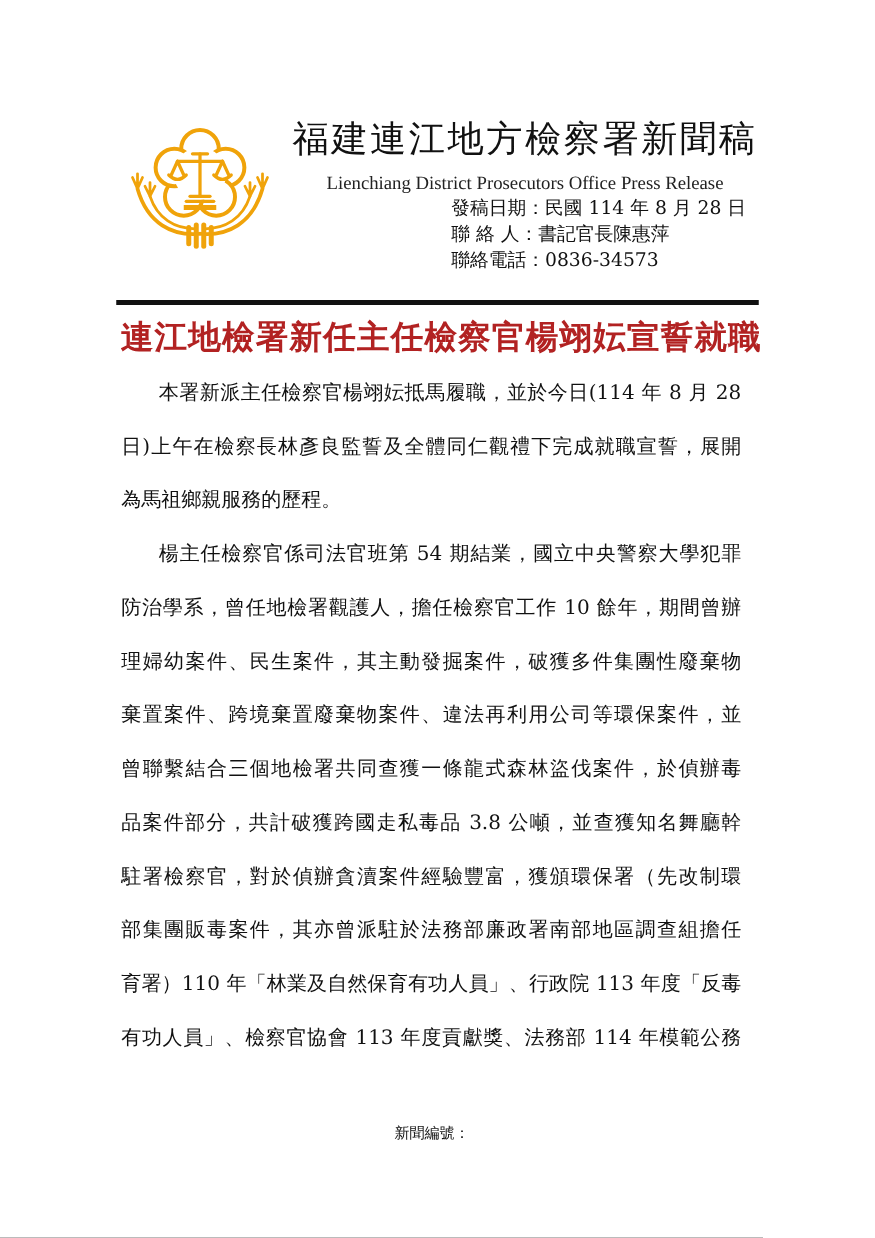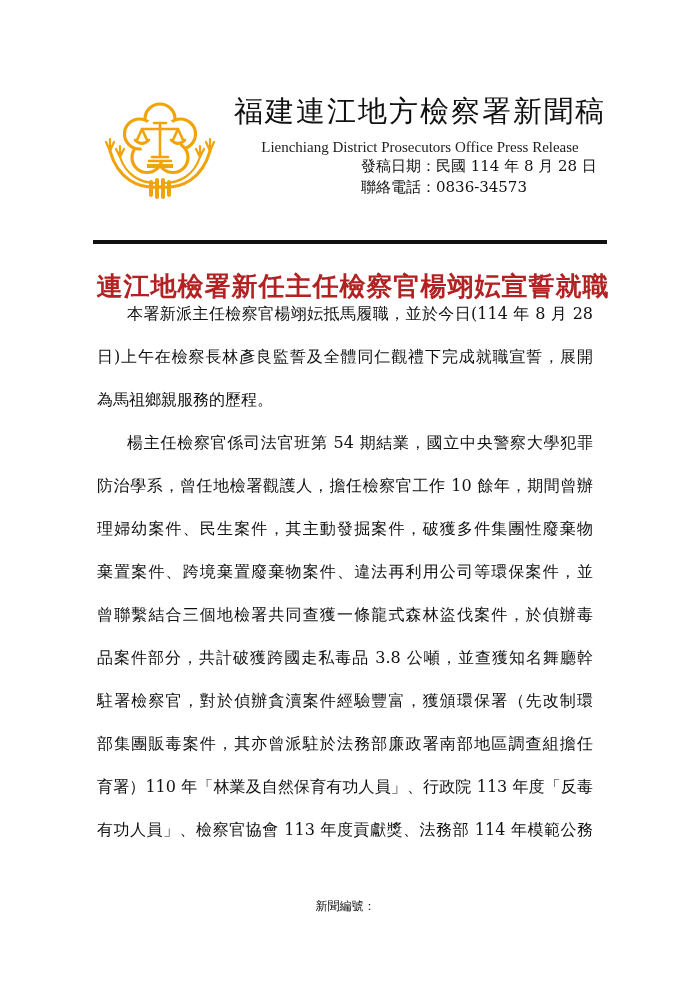--- a/index.html
+++ b/index.html
@@ -19,21 +19,21 @@
     font-family:"Liberation Serif", serif;
     font-size:15px;text-align:center;line-height:20px;color:#222;white-space:nowrap;
   }
   .press-info{
     position:absolute;left:345px;top:156px;width:262px;
     font-size:15px;line-height:21px;color:#111;margin-left:16px;
   }
   .press-info div{white-space:nowrap;}
   .divider{position:absolute;left:93px;top:240px;width:514px;height:4px;background:#111;}
   .headline{
-    position:absolute;left:96px;top:268px;width:514px;height:36px;
+    position:absolute;left:96px;top:252px;width:514px;height:36px;
     font-size:26px;font-weight:bold;text-align:center;line-height:36px;
     color:#B22222;white-space:nowrap;letter-spacing:1px;
   }
   .body-text{
     position:absolute;left:97px;top:292px;width:496px;
     font-size:16px;color:#111;
   }
   .bl{height:43px;line-height:43px;white-space:nowrap;}
   .bl.j{white-space:normal;text-align:justify;text-align-last:justify;}
   .bl.ind{text-indent:30px;}
@@ -86,20 +86,21 @@
         <rect x="69" y="81" width="4" height="17" rx="2"></rect>
       </g>
     </svg>
   </div>
 
   <div class="office-title">福建連江地方檢察署新聞稿</div>
   <div class="office-subtitle">Lienchiang District Prosecutors Office Press Release</div>
 
   <div class="press-info">
     <div>發稿日期：民國 114 年 8 月 28 日</div>
+    <div>聯 絡 人：書記官長陳惠萍</div>
     <div>聯絡電話：0836-34573</div>
   </div>
 
   <div class="divider"></div>
 
   <div class="headline">連江地檢署新任主任檢察官楊翊妘宣誓就職</div>
 
   <div class="body-text">
     <div class="bl j ind">本署新派主任檢察官楊翊妘抵馬履職，並於今日(114 年 8 月 28</div>
     <div class="bl j">日)上午在檢察長林彥良監誓及全體同仁觀禮下完成就職宣誓，展開</div>

